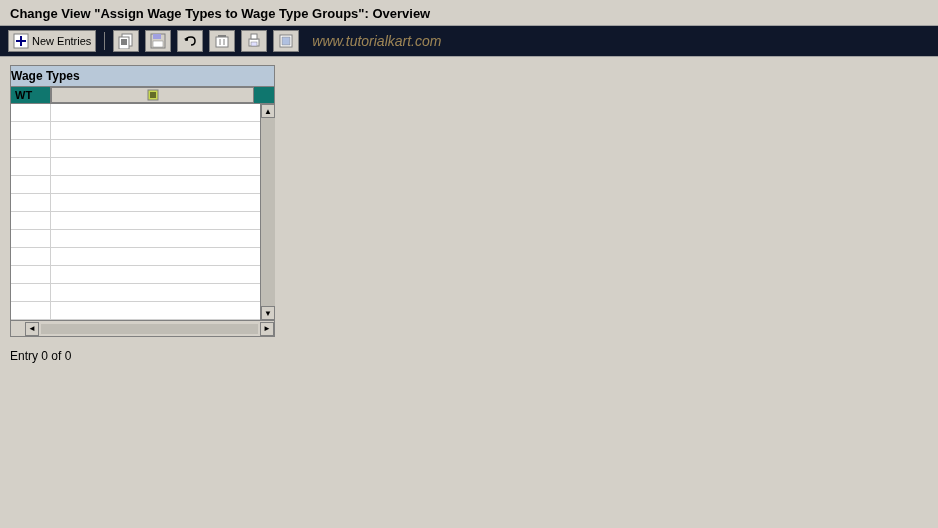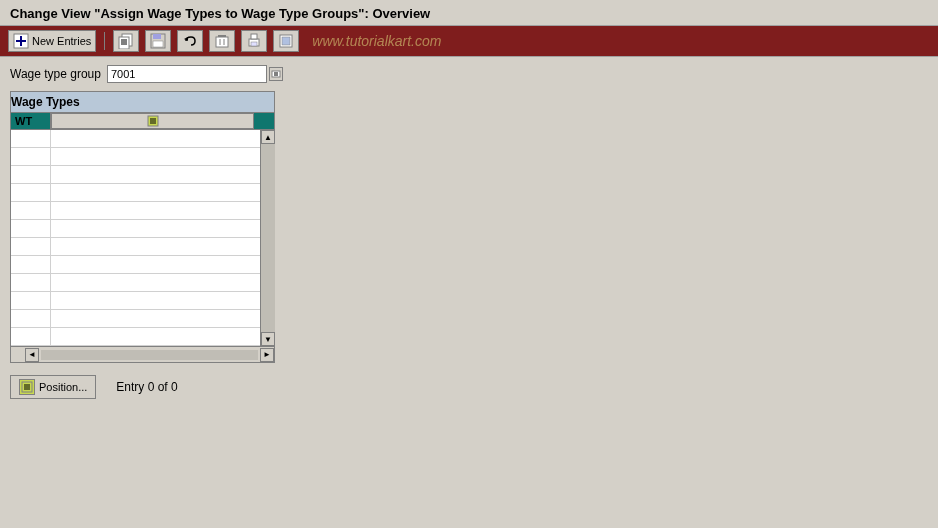--- a/index.html
+++ b/index.html
@@ -18,21 +18,21 @@
       border-bottom: 1px solid #a0a0a0;
     }
 
     .title-bar h1 {
       font-size: 13px;
       font-weight: bold;
       color: #000;
     }
 
     .toolbar {
-      background-color: #7f1d1d;
+      background-color: #0f172a;
       padding: 4px 8px;
       display: flex;
       align-items: center;
       gap: 6px;
       border-bottom: 1px solid #a0a0a0;
     }
 
     .toolbar-btn {
       background: #d4d0c8;
       border: 1px solid #808080;
@@ -343,33 +343,20 @@
         <rect x="4" y="4" width="8" height="8" fill="#b0c0e0" stroke="#808080" stroke-width="0.5"></rect>
       </svg>
     </span>
   </button>
 
   <span class="watermark">www.tutorialkart.com</span>
 </div>
 
 <div class="content-area">
 
-  <div class="field-row">
-    <label class="field-label">Wage type group</label>
-    <div class="field-input">
-      <input type="text" class="text-input" value="7001" style="">
-      <button class="input-btn">
-        <svg width="10" height="10" viewBox="0 0 10 10">
-          <rect x="1" y="2" width="8" height="6" fill="#fff" stroke="#808080" stroke-width="1"></rect>
-          <line x1="3" y1="4" x2="7" y2="4" stroke="#000" stroke-width="1"></line>
-          <line x1="3" y1="6" x2="7" y2="6" stroke="#000" stroke-width="1"></line>
-        </svg>
-      </button>
-    </div>
-  </div>
 
   <div class="table-container">
 
     <div class="table-header-row">Wage Types</div>
 
     <div class="table-columns">
       <div class="col-header">WT</div>
       <div class="col-icon-header">
         <svg width="12" height="12" viewBox="0 0 12 12">
           <rect x="1" y="1" width="10" height="10" fill="#c8d850" stroke="#808080" stroke-width="1"></rect>
@@ -453,27 +440,16 @@
 
     <div class="table-bottom-bar">
       <div style="width:14px;"></div>
       <button class="hscroll-btn">◄</button>
       <div class="hscroll-track"></div>
       <button class="hscroll-btn">►</button>
     </div>
   </div>
 
   <div class="bottom-area">
-    <button class="position-btn">
-      <div class="position-btn-icon">
-        <svg width="12" height="12" viewBox="0 0 12 12">
-          <rect x="1" y="1" width="10" height="10" fill="#c8d850" stroke="#808080" stroke-width="1"></rect>
-          <line x1="3" y1="4" x2="9" y2="4" stroke="#000" stroke-width="1"></line>
-          <line x1="3" y1="6" x2="9" y2="6" stroke="#000" stroke-width="1"></line>
-          <line x1="3" y1="8" x2="9" y2="8" stroke="#000" stroke-width="1"></line>
-        </svg>
-      </div>
-      <span>Position...</span>
-    </button>
     <span class="entry-text">Entry 0 of 0</span>
   </div>
 
 </div>
 
 </body></html>

